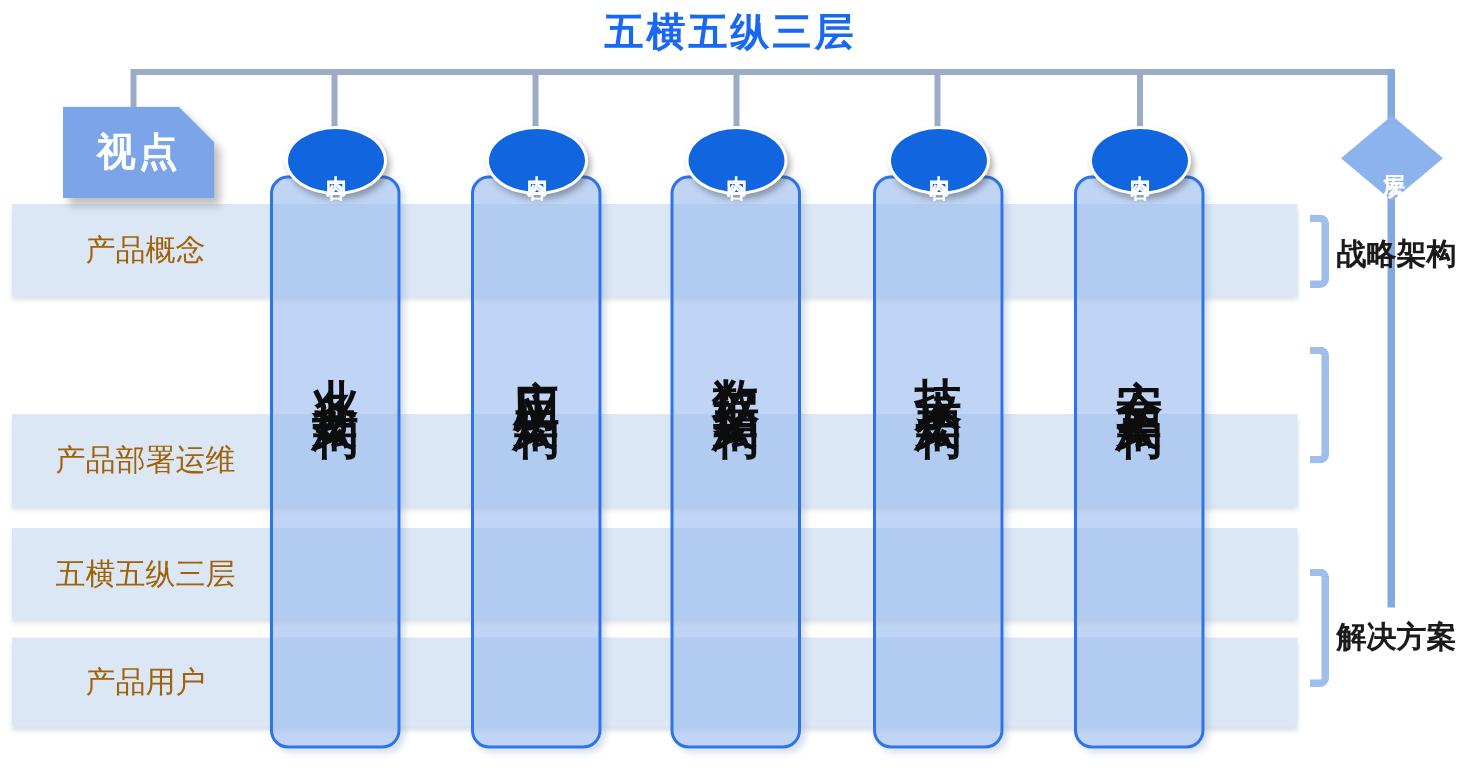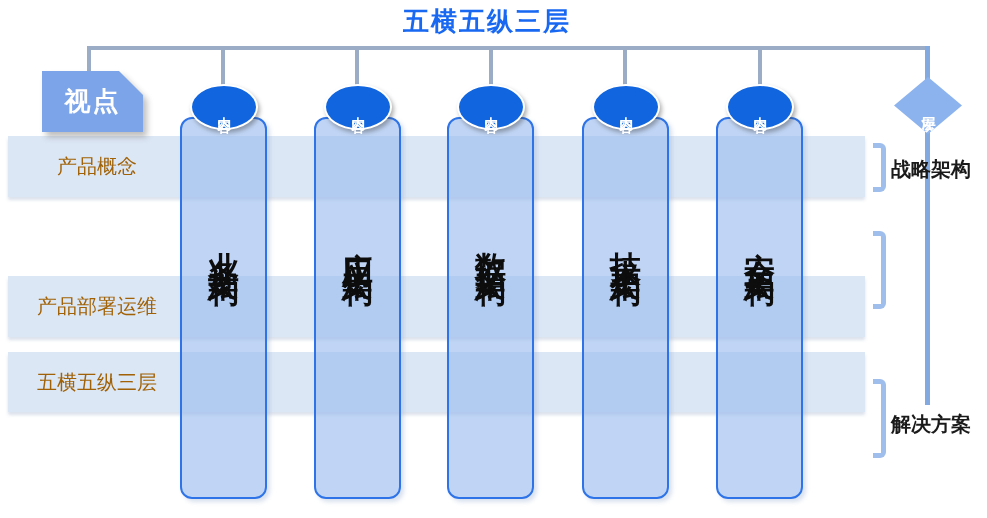--- a/index.html
+++ b/index.html
@@ -84,20 +84,23 @@
 
   <div class="row-band" style="top:136px">
     <span class="row-label">产品概念</span>
   </div>
   <div class="row-band" style="top:276px">
     <span class="row-label">产品部署运维</span>
   </div>
   <div class="row-band" style="top:352px;height:60px">
     <span class="row-label">五横五纵三层</span>
   </div>
+  <div class="row-band" style="top:425px;height:59px">
+    <span class="row-label">产品用户</span>
+  </div>
 
   <div class="col" style="left:180px">
     <span class="col-label">业务架构</span>
   </div>
   <div class="col" style="left:314px">
     <span class="col-label">应用架构</span>
   </div>
   <div class="col" style="left:447px">
     <span class="col-label">数据架构</span>
   </div>

